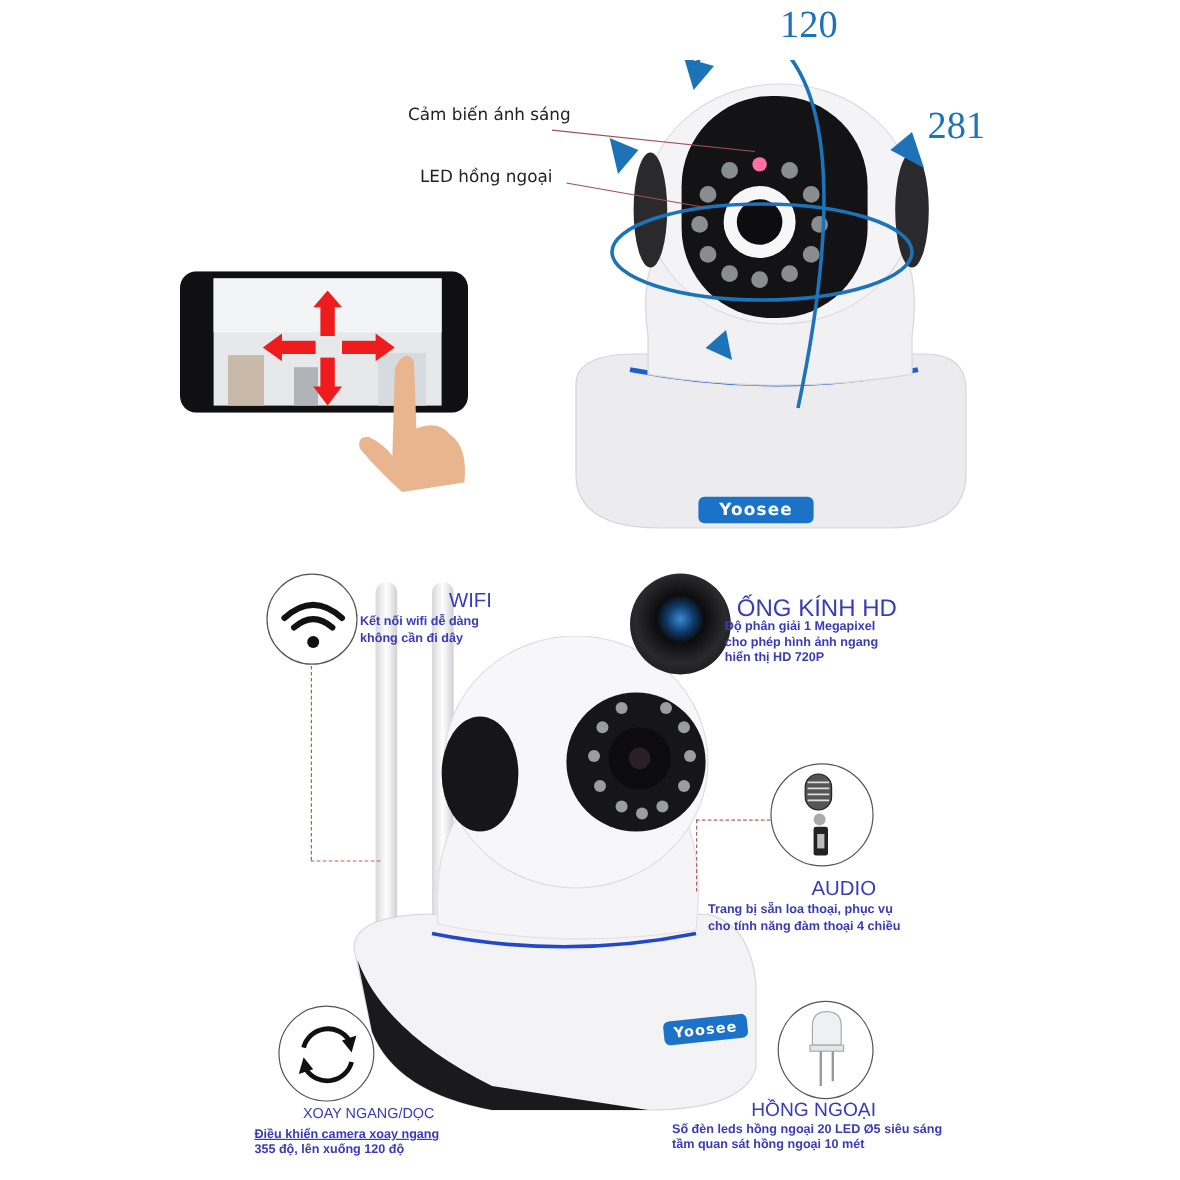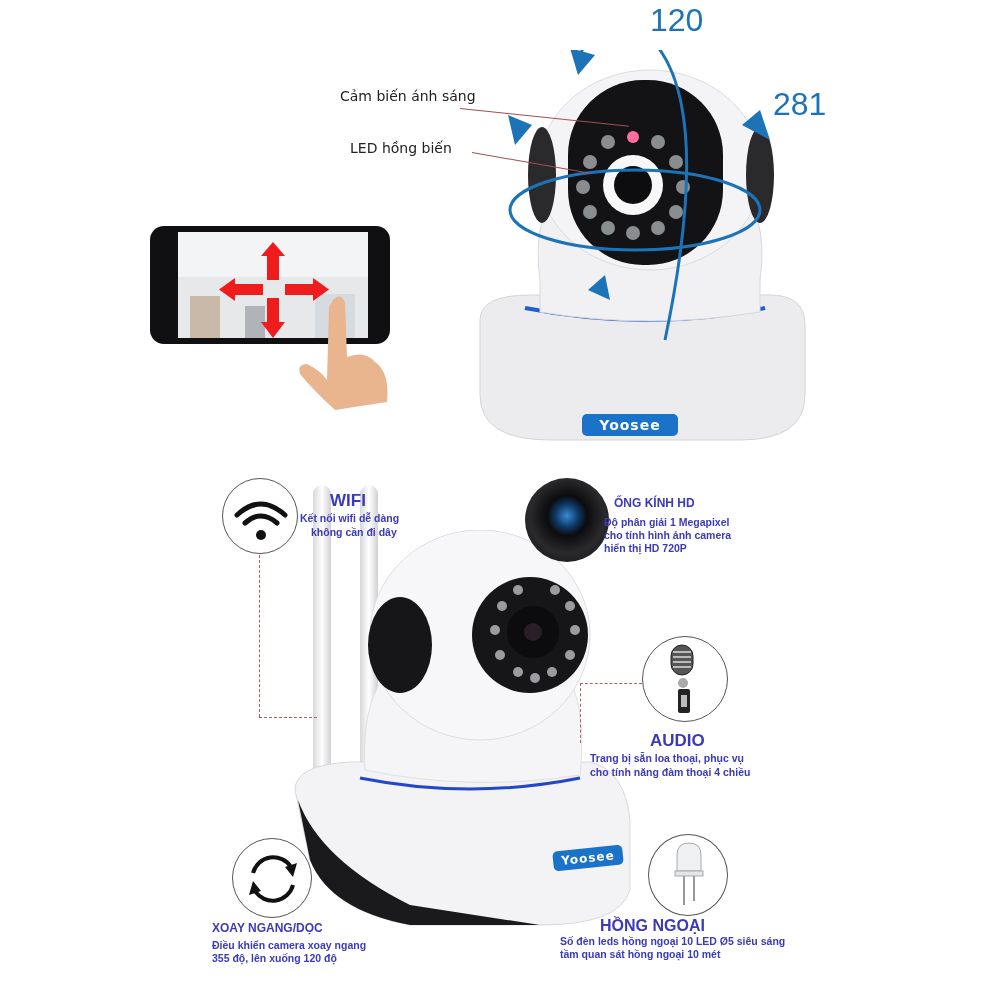--- a/index.html
+++ b/index.html
@@ -1,20 +1,20 @@
 <!DOCTYPE html>
 <html><head>
 <meta charset="utf-8">
 <style>
   html,body{margin:0;padding:0;background:#ffffff;}
   body{width:983px;height:983px;position:relative;overflow:hidden;font-family:"Liberation Sans",sans-serif;}
   .abs{position:absolute;}
   .lbl-top{font-family:"DejaVu Sans",sans-serif;font-size:14px;color:#222;white-space:nowrap;}
-  .num{font-family:Liberation Sans, sans-serif;font-size:32px;color:#1d73b8;}
-  .ftitle{font-family:"Liberation Sans",sans-serif;font-weight:bold;color:#3b3ab8;text-align:left;white-space:nowrap;}
+  .num{font-family:Liberation Serif, serif;font-size:32px;color:#1d73b8;}
+  .ftitle{font-family:"Liberation Sans",sans-serif;font-weight:normal;color:#3b3ab8;text-align:right;white-space:nowrap;}
   .fdesc{font-family:"Liberation Sans",sans-serif;font-weight:bold;color:#3b3ab8;font-size:10.5px;line-height:13px;text-align:left;white-space:nowrap;}
   .circle{border:1.5px solid #555;border-radius:50%;background:#fff;box-sizing:border-box;}
   .dash-v{border-left:1.5px dashed #b06060;}
   .dash-h{border-top:1.5px dashed #b06060;}
   .logo{background:#1a73c9;color:#fff;font-weight:bold;font-family:"DejaVu Sans",sans-serif;border-radius:5px;text-align:center;letter-spacing:1px;}
 </style>
 </head>
 <body>
 
 <div class="abs" style="left:470px;top:50px;width:360px;height:400px;">
@@ -61,21 +61,21 @@
   </svg>
 </div>
 <div class="abs logo" style="left:582px;top:414px;width:96px;height:22px;line-height:22px;font-size:14px;">Yoosee</div>
 
 <div class="abs num" style="left:650px;top:2px;">120</div>
 <div class="abs num" style="left:773px;top:86px;">281</div>
 
 <div class="abs lbl-top" style="left:340px;top:88px;text-align:right;">Cảm biến ánh sáng</div>
 <div class="abs" style="left:460px;top:108px;width:170px;height:1px;background:#a05050;transform:rotate(6deg);transform-origin:left;"></div>
 
-<div class="abs lbl-top" style="left:350px;top:140px;">LED hồng biến</div>
+<div class="abs lbl-top" style="left:350px;top:140px;">LED hồng ngoại</div>
 <div class="abs" style="left:472px;top:152px;width:120px;height:1px;background:#a05050;transform:rotate(10deg);transform-origin:left;"></div>
 
 <div class="abs" style="left:150px;top:226px;width:240px;height:118px;">
   <svg width="240" height="118" viewBox="0 0 240 118">
     <rect x="0" y="0" width="240" height="118" rx="14" fill="#101012"></rect>
     <rect x="28" y="6" width="190" height="106" fill="#e6e8ea"></rect>
     <rect x="28" y="6" width="190" height="45" fill="#f3f4f5"></rect>
     <rect x="40" y="70" width="30" height="42" fill="#c9b9a8"></rect>
     <rect x="165" y="68" width="40" height="44" fill="#d6dbe0"></rect>
     <rect x="95" y="80" width="20" height="32" fill="#b0b4b8"></rect>
@@ -140,26 +140,26 @@
   <svg width="76" height="76" viewBox="0 0 76 76">
     <path d="M14,36 Q38,14 62,36" fill="none" stroke="#111" stroke-width="5" stroke-linecap="round"></path>
     <path d="M22,44 Q38,30 54,44" fill="none" stroke="#111" stroke-width="5" stroke-linecap="round"></path>
     <circle cx="38" cy="56" r="5" fill="#111"></circle>
   </svg>
 </div>
 <div class="abs dash-v" style="left:259px;top:555px;height:162px;"></div>
 <div class="abs dash-h" style="left:259px;top:717px;width:58px;"></div>
 <div class="abs ftitle" style="left:330px;top:491px;width:80px;font-size:17px;">WIFI</div>
 <div class="abs fdesc" style="left:300px;top:512px;width:140px;">Kết nối wifi dễ dàng</div>
-<div class="abs fdesc" style="left:311px;top:526px;width:140px;">không cần đi dây</div>
+<div class="abs fdesc" style="left:300px;top:526px;width:140px;">không cần đi dây</div>
 
 <div class="abs" style="left:525px;top:478px;width:84px;height:84px;border-radius:50%;background:radial-gradient(circle at 50% 45%,#3a8ad0 0%,#0e3a6a 18%,#0c0c0e 32%,#2a2a2c 60%,#0c0c0e 100%);"></div>
-<div class="abs ftitle" style="left:614px;top:496px;width:130px;font-size:12px;">ỐNG KÍNH HD</div>
+<div class="abs ftitle" style="left:614px;top:496px;width:130px;font-size:20px;">ỐNG KÍNH HD</div>
 <div class="abs fdesc" style="left:604px;top:516px;width:150px;">Độ phân giải 1 Megapixel</div>
-<div class="abs fdesc" style="left:604px;top:529px;width:150px;">cho tính hình ảnh camera</div>
+<div class="abs fdesc" style="left:604px;top:529px;width:150px;">cho phép hình ảnh ngang</div>
 <div class="abs fdesc" style="left:604px;top:542px;width:150px;">hiển thị HD 720P</div>
 
 <div class="abs dash-h" style="left:580px;top:683px;width:62px;"></div>
 <div class="abs dash-v" style="left:580px;top:683px;height:60px;"></div>
 <div class="abs circle" style="left:642px;top:636px;width:86px;height:86px;">
   <svg width="86" height="86" viewBox="0 0 86 86">
     <rect x="28" y="8" width="22" height="30" rx="11" fill="#555" stroke="#222"></rect>
     <g stroke="#ddd" stroke-width="1.5">
         <line x1="30" y1="15" x2="48" y2="15"></line>
         <line x1="30" y1="20" x2="48" y2="20"></line>
@@ -177,26 +177,26 @@
 
 <div class="abs circle" style="left:232px;top:838px;width:80px;height:80px;">
   <svg width="80" height="80" viewBox="0 0 80 80">
     <path d="M20,34 A21,21 0 0 1 58,28" fill="none" stroke="#111" stroke-width="4"></path>
     <polygon points="52,28 64,24 60,38" fill="#111"></polygon>
     <path d="M60,46 A21,21 0 0 1 22,52" fill="none" stroke="#111" stroke-width="4"></path>
     <polygon points="28,52 16,56 20,42" fill="#111"></polygon>
   </svg>
 </div>
 <div class="abs ftitle" style="left:212px;top:921px;width:150px;font-size:12px;">XOAY NGANG/DỌC</div>
-<div class="abs fdesc" style="left:212px;top:939px;width:178px;">Điều khiển camera xoay ngang</div>
+<div class="abs fdesc" style="left:212px;top:939px;width:178px;text-decoration:underline;">Điều khiển camera xoay ngang</div>
 <div class="abs fdesc" style="left:212px;top:952px;width:150px;">355 độ, lên xuống 120 độ</div>
 
 <div class="abs circle" style="left:648px;top:834px;width:80px;height:82px;">
   <svg width="80" height="82" viewBox="0 0 80 82">
     <path d="M28,36 L28,20 Q28,8 40,8 Q52,8 52,20 L52,36 Z" fill="#eef0f2" stroke="#aaa"></path>
     <rect x="26" y="36" width="28" height="5" fill="#e4e6e8" stroke="#aaa"></rect>
     <line x1="35" y1="41" x2="35" y2="70" stroke="#999" stroke-width="2"></line>
     <line x1="45" y1="41" x2="45" y2="66" stroke="#999" stroke-width="2"></line>
   </svg>
 </div>
 <div class="abs ftitle" style="left:600px;top:917px;width:130px;font-size:16px;">HỒNG NGOẠI</div>
-<div class="abs fdesc" style="left:560px;top:935px;width:220px;">Số đèn leds hồng ngoại  10 LED Ø5 siêu sáng</div>
+<div class="abs fdesc" style="left:560px;top:935px;width:220px;">Số đèn leds hồng ngoại  20 LED Ø5 siêu sáng</div>
 <div class="abs fdesc" style="left:560px;top:948px;width:220px;">tầm quan sát hồng ngoại 10 mét</div>
 
 </body></html>

